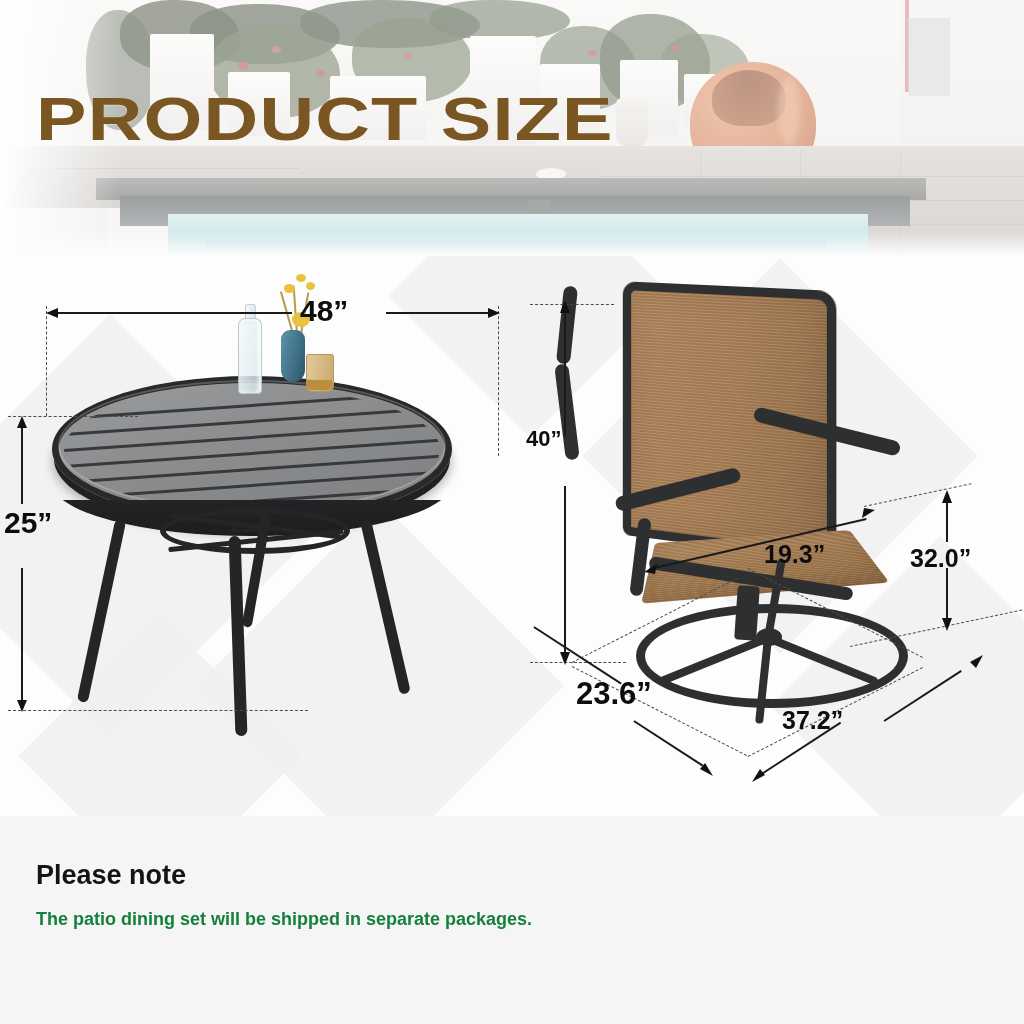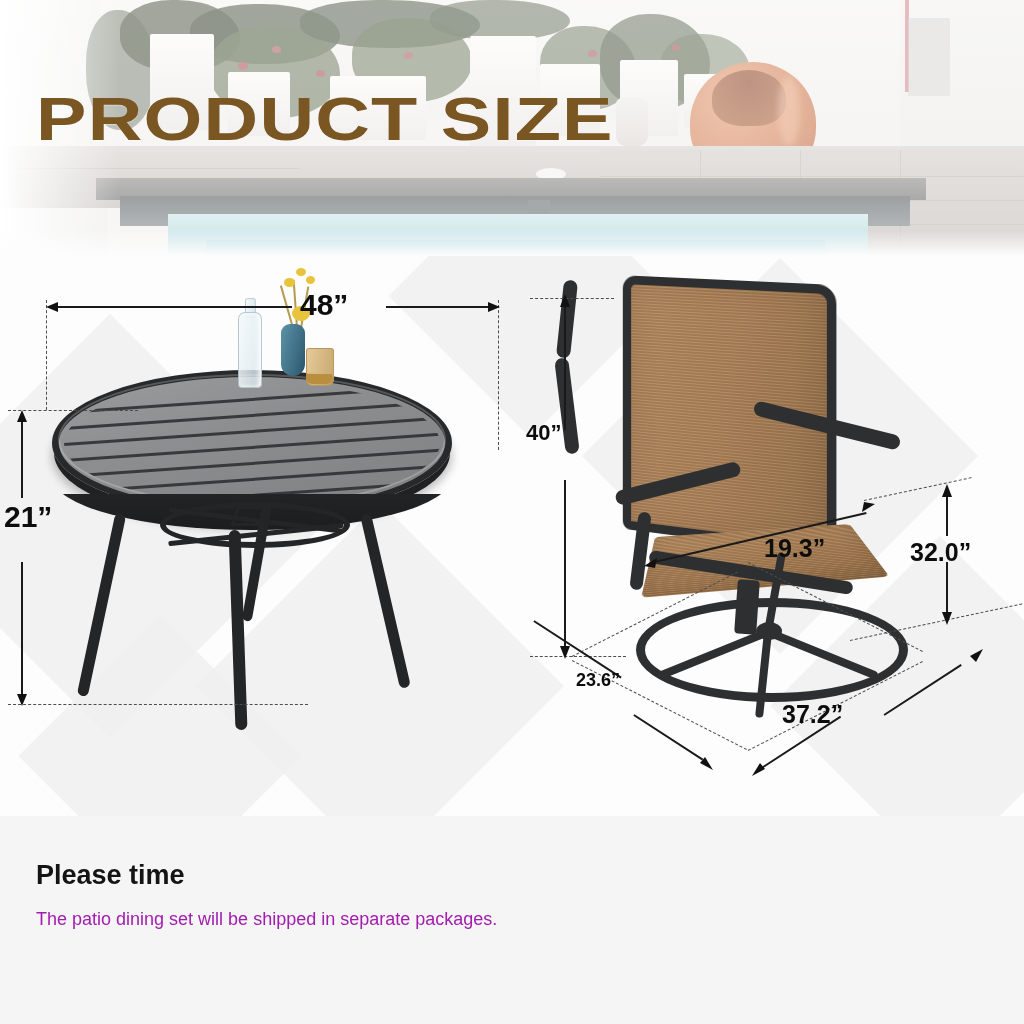--- a/index.html
+++ b/index.html
@@ -97,21 +97,21 @@
   
   .main{position:absolute;left:0;top:256px;width:1024px;height:560px;background:#fdfdfd;overflow:hidden;}
   .wm{position:absolute;background:#f0f0f0;opacity:.85;transform:rotate(45deg);}
   .w1{left:-40px;top:120px;width:300px;height:300px;}
   .w2{left:250px;top:300px;width:260px;height:260px;}
   .w3{left:640px;top:60px;width:280px;height:280px;}
   .w4{left:820px;top:330px;width:240px;height:240px;}
   .w5{left:430px;top:-60px;width:200px;height:200px;}
   .w6{left:60px;top:400px;width:200px;height:200px;}
 
-  .panel{position:absolute;top:6px;height:560px;}
+  .panel{position:absolute;top:12px;height:560px;}
   .panel-table{left:0;width:512px;}
   .panel-chair{left:512px;width:512px;}
 
   
   .dimline{position:absolute;background:#1a1a1a;}
   .dash-h{position:absolute;height:0;border-top:1.5px dashed #4d4d4d;}
   .dash-v{position:absolute;width:0;border-left:1.5px dashed #4d4d4d;}
   .dlabel{position:absolute;color:#0d0d0d;font-weight:bold;white-space:nowrap;}
 
   
@@ -171,21 +171,21 @@
   .ch-seatframeL{position:absolute;left:74px;top:232px;width:13px;height:78px;background:#2d2f31;border-radius:7px;transform:rotate(7deg);}
   .ch-col{position:absolute;left:176px;top:300px;width:22px;height:54px;background:#2d2f31;border-radius:4px;transform:rotate(4deg);}
   .ch-basering{position:absolute;left:76px;top:318px;width:272px;height:104px;border:9px solid #2d2f31;
     border-radius:50%;box-sizing:border-box;}
   .spoke{position:absolute;background:#2d2f31;height:8px;border-radius:4px;transform-origin:left center;}
   .ch-hub{position:absolute;left:196px;top:342px;width:26px;height:18px;border-radius:50%;background:#2d2f31;}
 
   
   .note{position:absolute;left:0;top:816px;width:1024px;height:208px;background:#f5f5f5;}
   .note-title{position:absolute;left:36px;top:44px;font-size:27px;font-weight:bold;color:#141414;}
-  .note-l1{position:absolute;left:36px;top:93px;font-size:18px;font-weight:normal;color:#a21caf;text-align:center;}
+  .note-l1{position:absolute;left:36px;top:93px;font-size:18px;font-weight:bold;color:#15803d;text-align:center;}
   .note-l2{position:absolute;left:36px;top:132px;font-size:18px;font-weight:bold;color:#141414;}
 </style>
 </head>
 <body>
 
 <div class="page">
 
   <div class="banner">
     <div class="banner-photo">
       <div class="bp wall-left"></div>
@@ -319,21 +319,21 @@
       <div class="dash-h" style="left:8px;top:148px;width:130px;"></div>
       <div class="dash-h" style="left:8px;top:442px;width:300px;"></div>
       <div class="dimline" style="left:21px;top:154px;width:1.6px;height:82px;"></div>
       <div class="dimline" style="left:21px;top:300px;width:1.6px;height:136px;"></div>
       <svg style="position:absolute;left:14px;top:148px;" width="16" height="16">
         <polygon points="8,0 3,12 13,12" fill="#111"></polygon>
       </svg>
       <svg style="position:absolute;left:14px;top:430px;" width="16" height="16">
         <polygon points="8,14 3,2 13,2" fill="#111"></polygon>
       </svg>
-      <div class="dlabel" style="left:4px;top:238px;font-size:30px;">21”</div>
+      <div class="dlabel" style="left:4px;top:238px;font-size:30px;">25”</div>
     </div>
 
     <div class="panel panel-chair">
 
       <div class="chair">
         <div class="ch-back">
             <div class="weave"></div>
           </div>
         <div class="ch-backframe"></div>
         <div class="ch-armLpost"></div>
@@ -390,31 +390,31 @@
       <div class="dash-h" style="left:60px;top:398px;width:196px;transform:rotate(27deg);transform-origin:left center;"></div>
       <div class="dash-h" style="left:236px;top:488px;width:196px;transform:rotate(-27deg);transform-origin:left center;"></div>
       <div class="dash-h" style="left:236px;top:300px;width:196px;transform:rotate(27deg);transform-origin:left center;"></div>
       <div class="dash-h" style="left:60px;top:394px;width:186px;transform:rotate(-27deg);transform-origin:left center;"></div>
 
       <div class="dimline" style="left:22px;top:358px;width:104px;height:1.6px;transform:rotate(33deg);transform-origin:left center;"></div>
       <div class="dimline" style="left:122px;top:452px;width:82px;height:1.6px;transform:rotate(33deg);transform-origin:left center;"></div>
       <svg style="position:absolute;left:186px;top:494px;" width="16" height="16">
         <polygon points="15,14 2,7 7,1" fill="#111"></polygon>
       </svg>
-      <div class="dlabel" style="left:64px;top:408px;font-size:18px;">23.6”</div>
+      <div class="dlabel" style="left:64px;top:408px;font-size:31px;">23.6”</div>
 
       <div class="dimline" style="left:372px;top:452px;width:92px;height:1.6px;transform:rotate(-33deg);transform-origin:left center;"></div>
       <div class="dimline" style="left:248px;top:506px;width:96px;height:1.6px;transform:rotate(-33deg);transform-origin:left center;"></div>
       <svg style="position:absolute;left:456px;top:386px;" width="16" height="16">
         <polygon points="15,1 2,8 8,14" fill="#111"></polygon>
       </svg>
       <svg style="position:absolute;left:240px;top:500px;" width="16" height="16">
         <polygon points="0,14 13,7 8,1" fill="#111"></polygon>
       </svg>
       <div class="dlabel" style="left:270px;top:438px;font-size:25px;">37.2”</div>
     </div>
   </div>
 
   <div class="note">
-    <div class="note-title">Please time</div>
+    <div class="note-title">Please note</div>
     <div class="note-l1">The patio dining set will be shipped in separate  packages.</div>
   </div>
 </div>
 
 </body></html>

